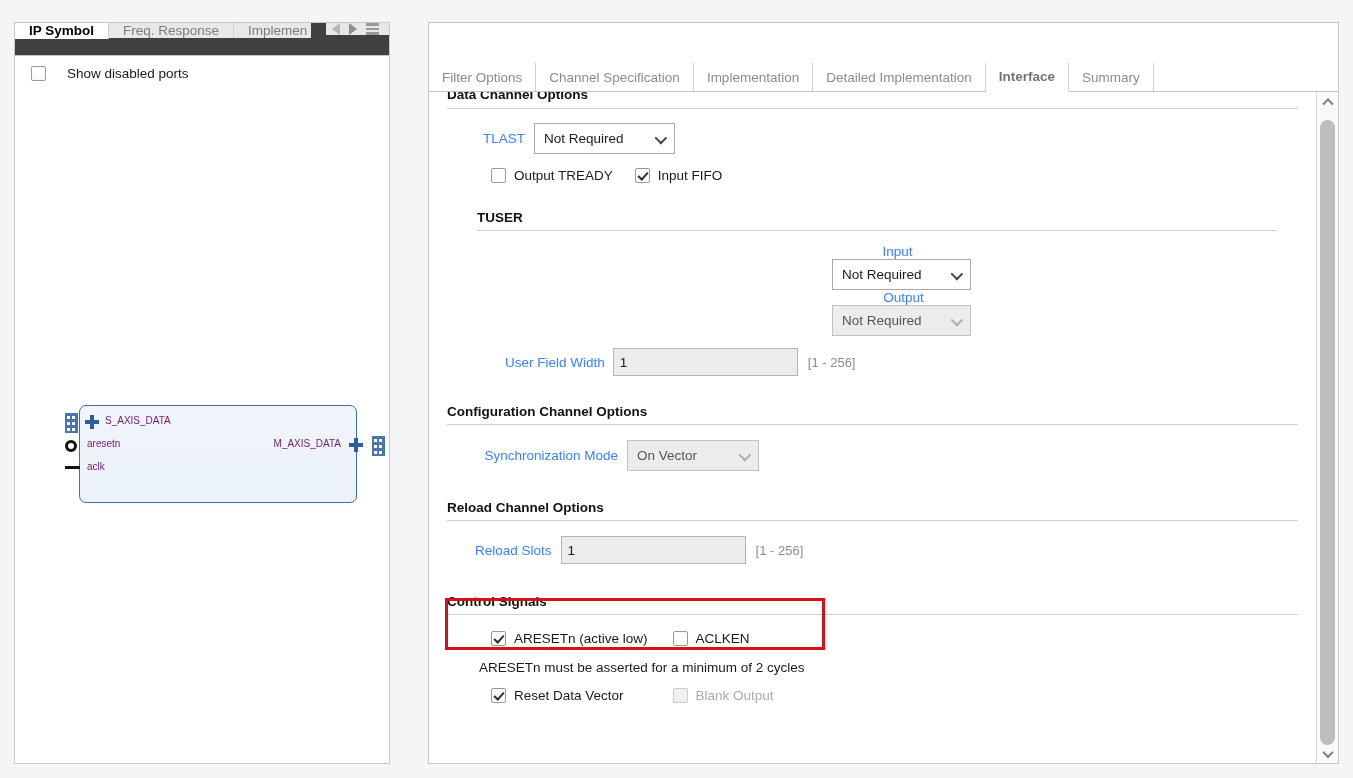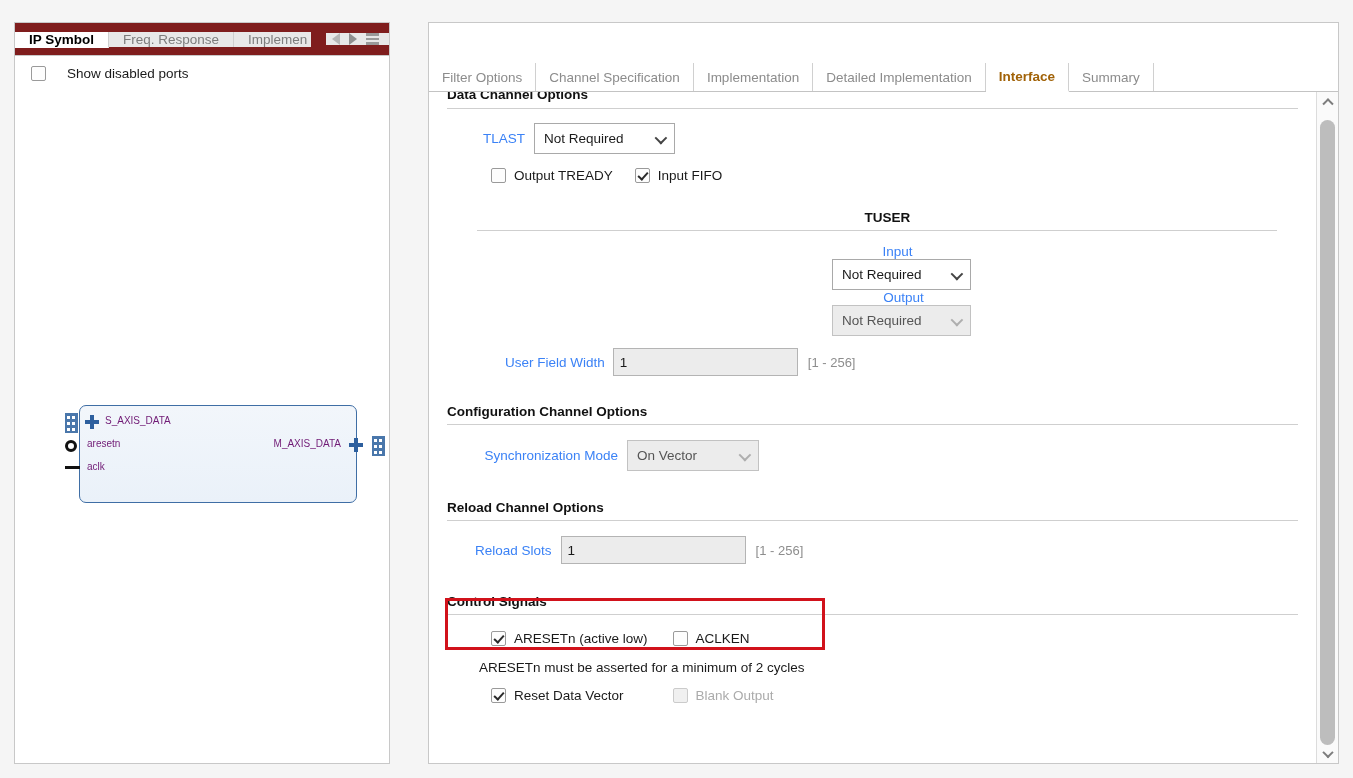--- a/index.html
+++ b/index.html
@@ -17,24 +17,24 @@
   #left-panel {
     position: absolute;
     left: 14px; top: 22px;
     width: 376px; height: 742px;
     background: #ffffff;
     border: 1px solid #c8c8c8;
   }
   #left-tabbar {
     position: relative;
     height: 33px;
-    background: #7f1d1d;
+    background: #404040;
     border-bottom: 1px solid #c8c8c8;
     display: flex;
-    align-items: center;
+    align-items: flex-start;
   }
   .ltab {
     display: flex; align-items: center;
     padding: 0 14px;
     font-size: 13.5px;
     color: #7c7c7c;
     background: #e8e8e8;
     border-right: 1px solid #cfcfcf;
     cursor: default;
     white-space: nowrap;
@@ -213,21 +213,21 @@
     display: flex; align-items: center;
     padding: 0 13px;
     font-size: 13.5px;
     color: #8c8c8c;
     border-right: 1px solid #d0d0d0;
     background: #ffffff;
     cursor: default;
     white-space: nowrap;
   }
   .mtab.active {
-    color: #a16207;
+    color: #737373;
     font-weight: bold;
     border-bottom: 2px solid #ffffff;
     margin-bottom: -1px;
   }
   .mtab.spacer { flex: 1; border-right: none; }
 
   
   #scroll-area {
     position: absolute;
     left: 0; top: 69px;
@@ -442,21 +442,21 @@
         <span class="cb-row">
           <span class="cb"></span>
           <span class="cb-label">Output TREADY</span>
         </span>
         <span class="cb-row">
           <span class="cb checked"></span>
           <span class="cb-label">Input FIFO</span>
         </span>
       </div>
 
-      <div class="sub-title" style="margin-top:27px;text-align:center;">TUSER</div>
+      <div class="sub-title" style="margin-top:27px;">TUSER</div>
       <div class="sub-rule" style="width:800px;"></div>
 
       <div class="field-row" style="margin-top:13px; padding-left:58px;flex-direction:column;">
         <span class="field-label" style="margin-right:8px;">Input</span>
         <span class="select" style="width:139px;">
           <span>Not Required</span>
           <span class="chev"></span>
         </span>
         <span class="field-label" style="margin:0 8px 0 12px;">Output</span>
         <span class="select disabled" style="width:139px;">

